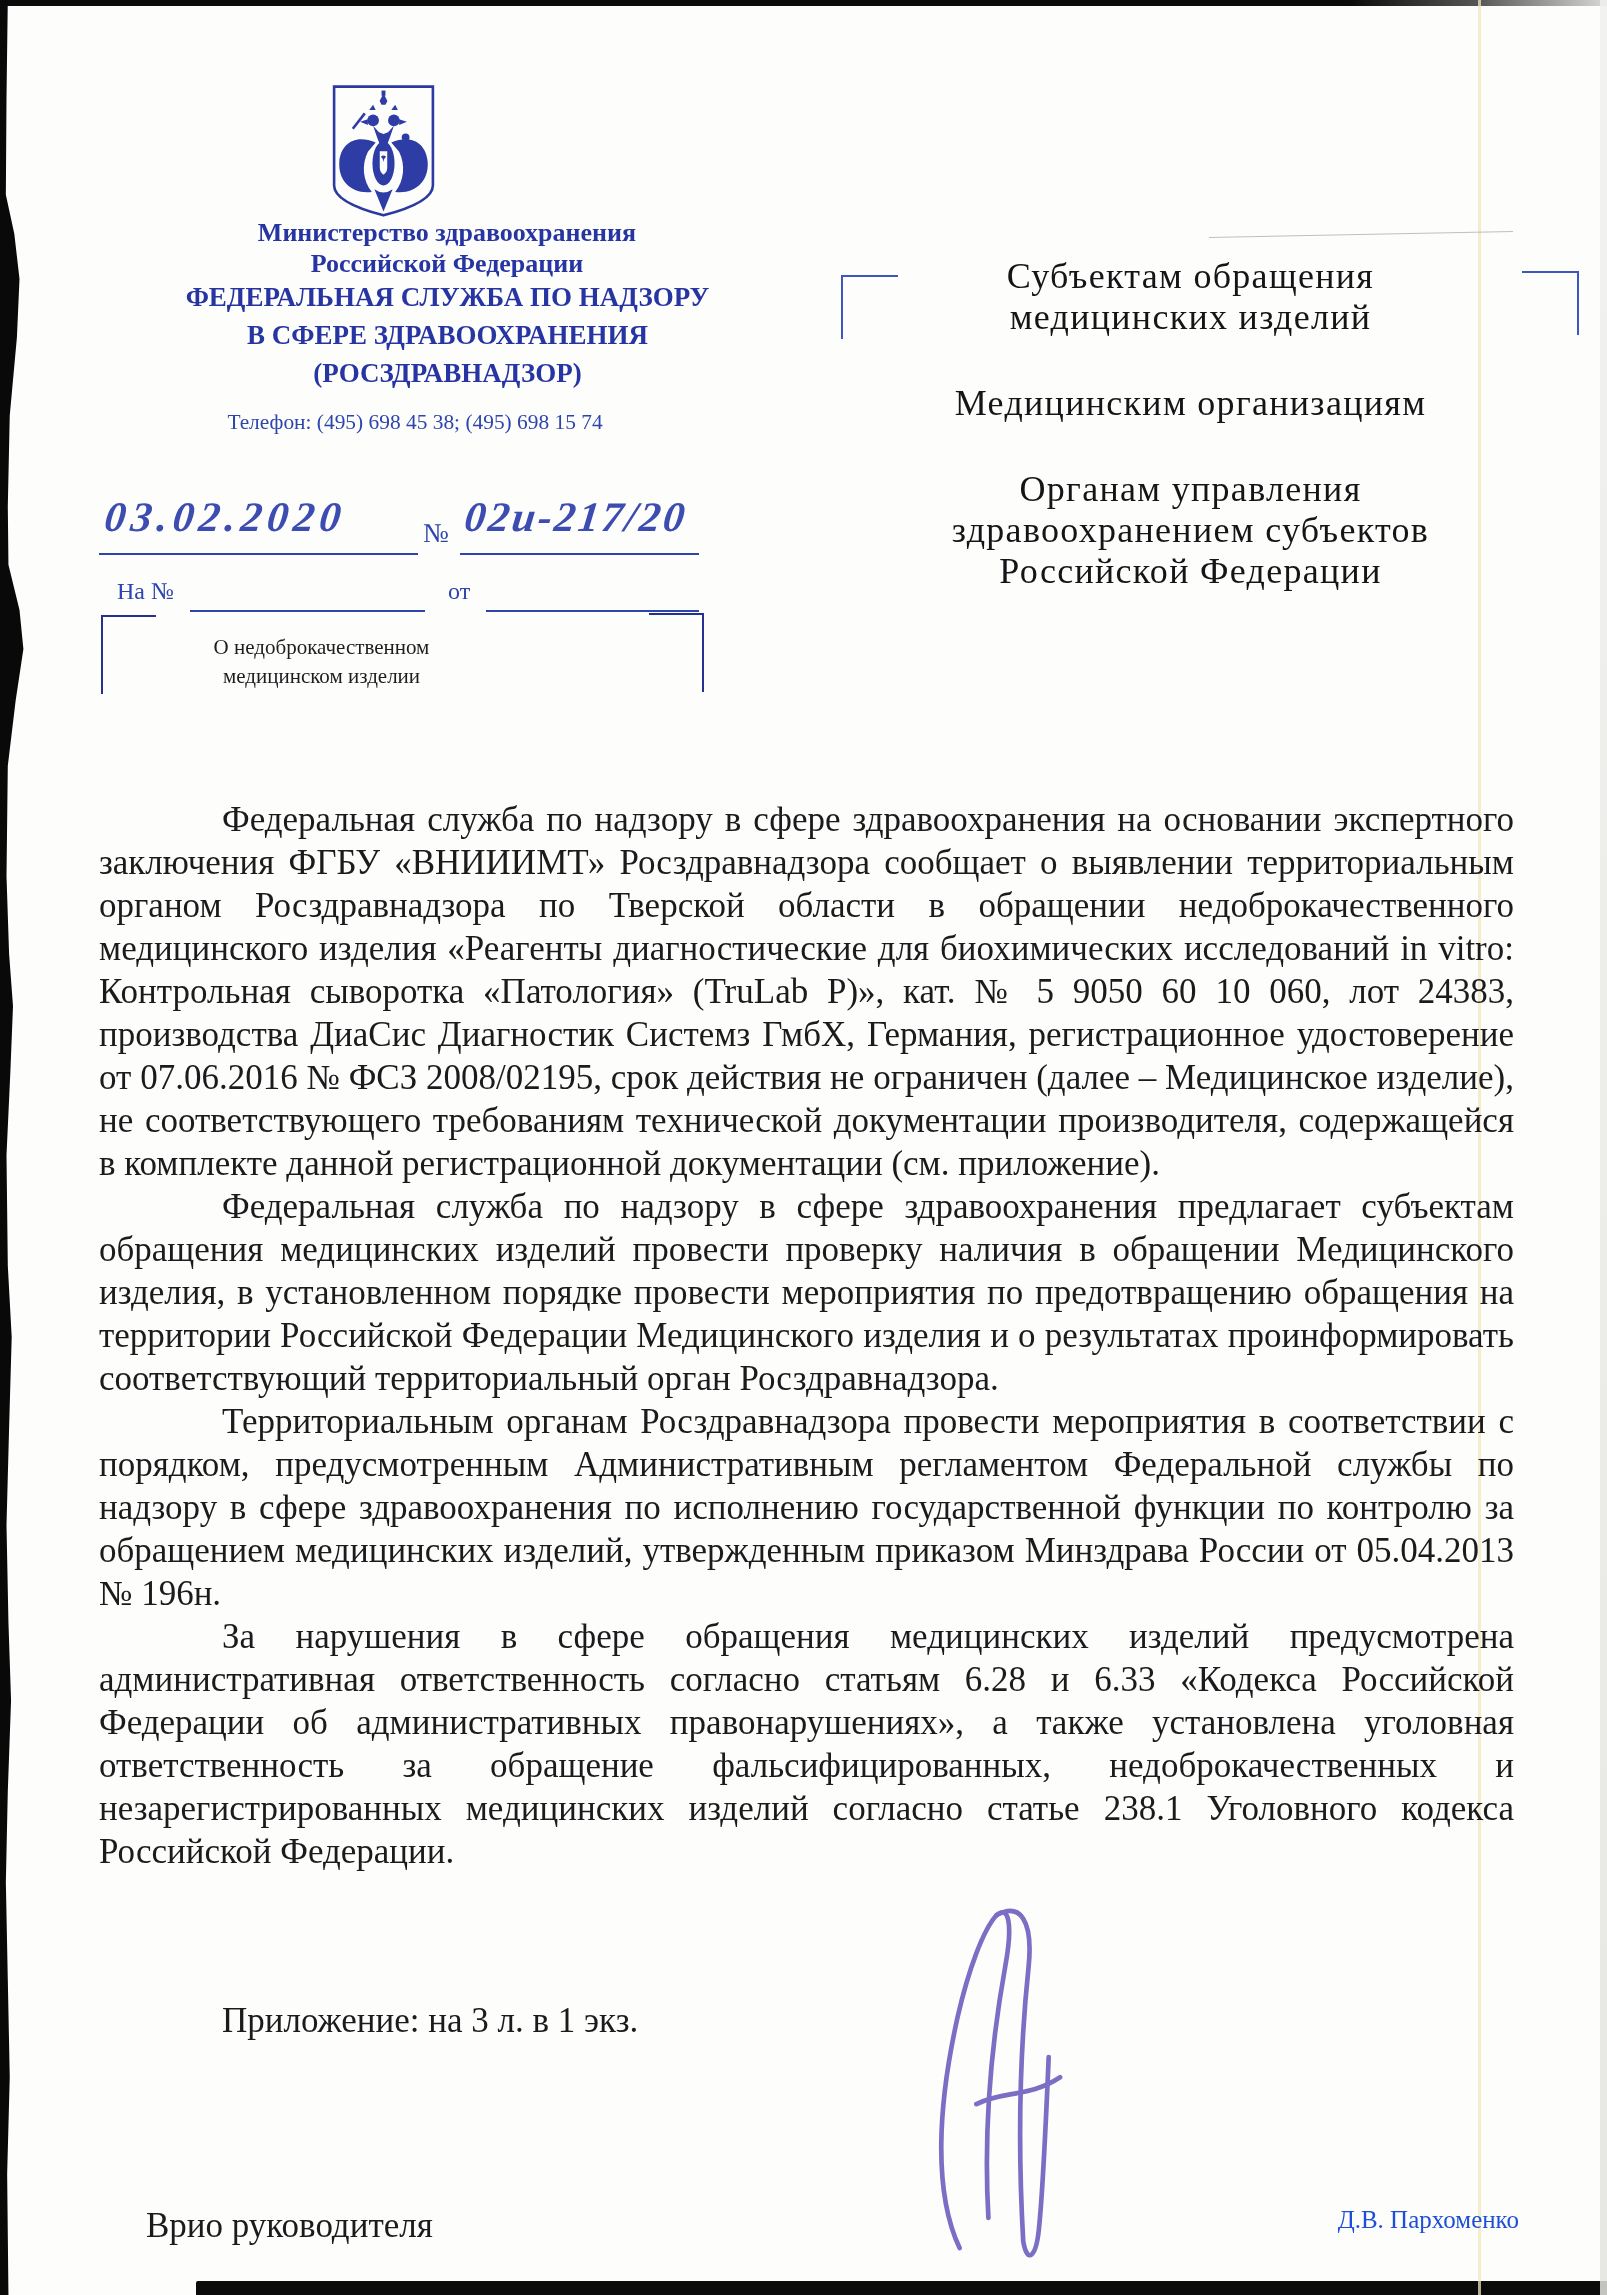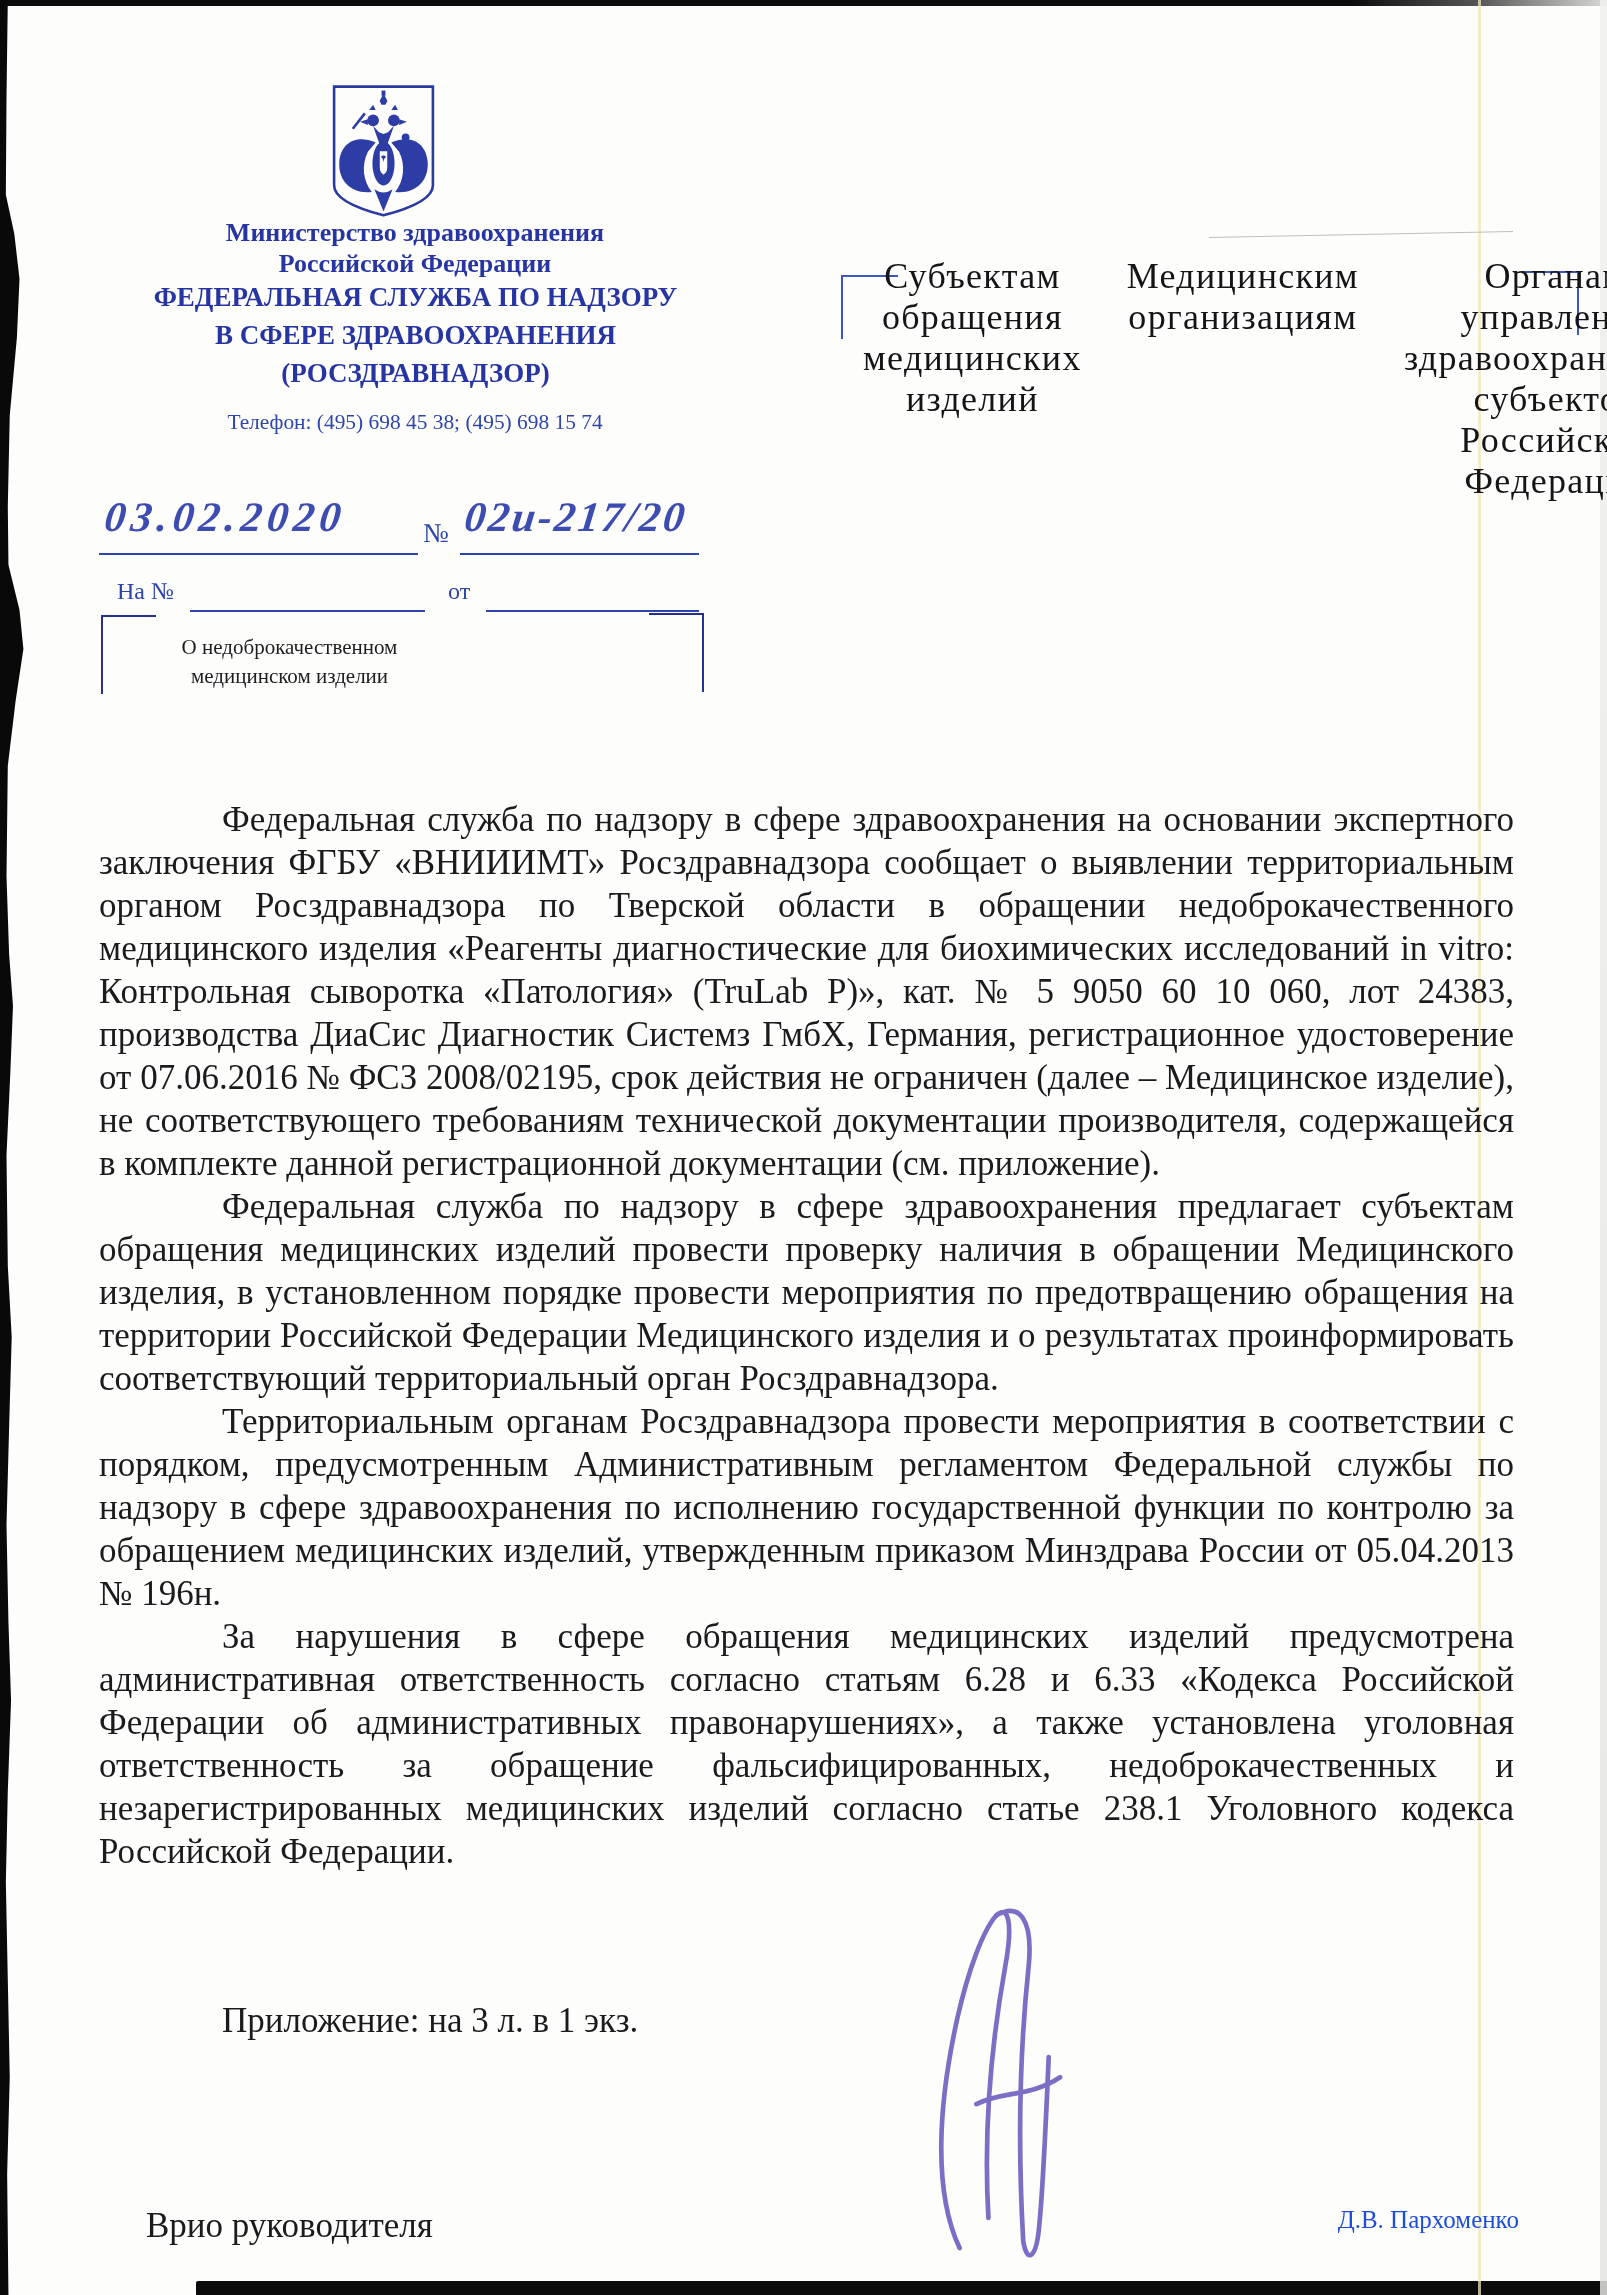--- a/index.html
+++ b/index.html
@@ -3,21 +3,21 @@
 <meta charset="utf-8">
 <style>
   html,body{margin:0;padding:0;background:#888;}
   #page{
     position:relative;
     width:1607px;height:2295px;
     background:#fdfdfb;
     overflow:hidden;
     font-family:"Liberation Serif", serif;
   }
-  .pre{white-space:pre-line;}
+  .pre{white-space:pre-line;margin-left:32px;}
 
   
   .top-edge{position:absolute;left:0;top:0;width:1607px;height:5.8px;
     background:linear-gradient(90deg,#0c0c0c 0 84%,#565656 92%,#d9d9d6 100%);}
   .bottom-edge{position:absolute;left:196px;top:2281px;width:1411px;height:15px;background:#0b0b0b;border-radius:1.9px 0 0 1.9px;}
   .left-edge{position:absolute;left:0;top:0;width:26px;height:2295px;}
   .right-edge{position:absolute;left:1600px;top:0;width:7.8px;height:2295px;background:linear-gradient(180deg,#f0f0ee,#e3e3df);opacity:.85;}
   .scan-streak{position:absolute;left:1478px;top:0;width:2.6px;height:2295px;background:#efe6bd;opacity:.75;}
   .scan-scratch{position:absolute;left:1209px;top:234px;width:304px;height:1.3px;background:#8d8d8d;opacity:.55;transform:rotate(-1.1deg);}
 
@@ -50,21 +50,21 @@
   .bk-tr{border-top:2.6px solid;border-right:2.6px solid;}
   .subj-bk-l{left:101px;top:615px;width:53px;height:77px;color:#26308f;}
   .subj-bk-r{left:649px;top:613px;width:53px;height:77px;color:#26308f;}
   .subject{position:absolute;left:153px;top:633px;width:273px;text-align:center;
     color:#1d1d1f;font-size:21px;line-height:29px;}
 
   
   .rcp-bk-l{left:841px;top:275px;width:55px;height:62px;color:#3d56c0;}
   .rcp-bk-r{left:1522px;top:271px;width:55px;height:62px;color:#3d56c0;}
   .recipients{position:absolute;left:863px;top:256px;width:623px;
-    display:flex;flex-direction:row;gap:45px;}
+    display:flex;flex-direction:column;gap:45px;}
   .recipient-group{text-align:center;color:#151517;font-size:36px;line-height:41px;letter-spacing:1.3px;}
 
   
   .barcode-wrap{position:absolute;left:1291px;top:61px;width:199px;}
   .barcode-bars{width:199px;height:79px;
     background-image:
       repeating-linear-gradient(90deg,#0d0d0d 0 4.5px,transparent 4.5px 7.8px),
       repeating-linear-gradient(90deg,#0d0d0d 0 2.6px,transparent 2.6px 12.3px),
       repeating-linear-gradient(90deg,transparent 0 5.8px,#0d0d0d 5.8px 8.4px,transparent 8.4px 20px);}
   .barcode-num{margin-top:2.6px;text-align:center;font-family:"DejaVu Sans Mono",monospace;

